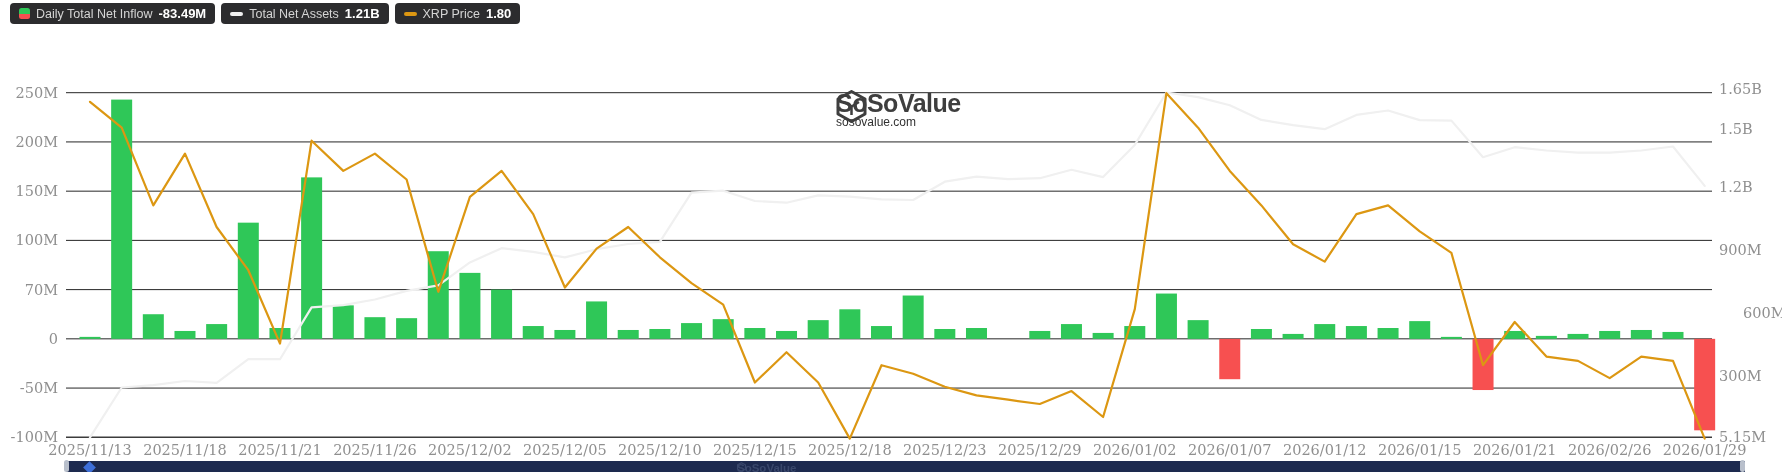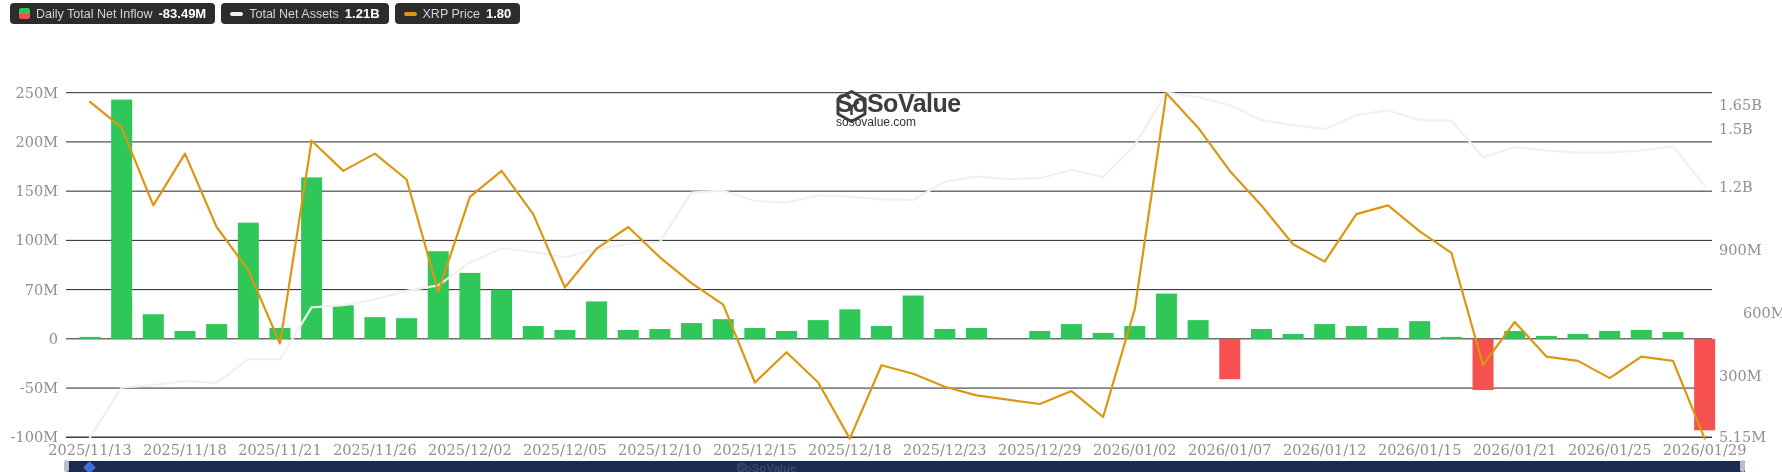--- a/index.html
+++ b/index.html
@@ -137,21 +137,21 @@
 
   <div id="labels">
       <div class="axis-label y-left" style="top: 84.7px;">250M</div>
       <div class="axis-label y-left" style="top: 133.929px;">200M</div>
       <div class="axis-label y-left" style="top: 183.157px;">150M</div>
       <div class="axis-label y-left" style="top: 232.386px;">100M</div>
       <div class="axis-label y-left" style="top: 281.614px;">70M</div>
       <div class="axis-label y-left" style="top: 330.843px;">0</div>
       <div class="axis-label y-left" style="top: 380.071px;">-50M</div>
       <div class="axis-label y-left" style="top: 429.3px;">-100M</div>
-      <div class="axis-label y-right" style="top: 97px;">1.65B</div>
+      <div class="axis-label y-right" style="top: 81px;">1.65B</div>
       <div class="axis-label y-right" style="top: 121px;">1.5B</div>
       <div class="axis-label y-right" style="top: 178.976px;">1.2B</div>
       <div class="axis-label y-right" style="top: 241.827px;">900M</div>
       <div class="axis-label y-right" style="top: 304.678px; margin-left: 24px;">600M</div>
       <div class="axis-label y-right" style="top: 367.528px;">300M</div>
       <div class="axis-label y-right" style="top: 429.3px;">5.15M</div>
       <div class="axis-label x-label" style="left: 42px; top: 442px;">2025/11/13</div>
       <div class="axis-label x-label" style="left: 136.98px; top: 442px;">2025/11/18</div>
       <div class="axis-label x-label" style="left: 231.96px; top: 442px;">2025/11/21</div>
       <div class="axis-label x-label" style="left: 326.94px; top: 442px;">2025/11/26</div>
@@ -160,21 +160,21 @@
       <div class="axis-label x-label" style="left: 611.88px; top: 442px;">2025/12/10</div>
       <div class="axis-label x-label" style="left: 706.86px; top: 442px;">2025/12/15</div>
       <div class="axis-label x-label" style="left: 801.84px; top: 442px;">2025/12/18</div>
       <div class="axis-label x-label" style="left: 896.82px; top: 442px;">2025/12/23</div>
       <div class="axis-label x-label" style="left: 991.8px; top: 442px;">2025/12/29</div>
       <div class="axis-label x-label" style="left: 1086.78px; top: 442px;">2026/01/02</div>
       <div class="axis-label x-label" style="left: 1181.76px; top: 442px;">2026/01/07</div>
       <div class="axis-label x-label" style="left: 1276.74px; top: 442px;">2026/01/12</div>
       <div class="axis-label x-label" style="left: 1371.72px; top: 442px;">2026/01/15</div>
       <div class="axis-label x-label" style="left: 1466.7px; top: 442px;">2026/01/21</div>
-      <div class="axis-label x-label" style="left: 1561.68px; top: 442px;">2026/01/25</div>
+      <div class="axis-label x-label" style="left: 1561.68px; top: 442px;">2026/02/26</div>
       <div class="axis-label x-label" style="left: 1656.66px; top: 442px;">2026/01/29</div>
     </div>
 
   <div class="navigator"></div>
   <div class="nav-pin" style="left:64px"></div>
   <div class="nav-pin" style="left:1740px"></div>
   <div class="nav-diamond"></div>
   <div class="nav-wm">
     <svg width="9" height="10" viewBox="0 0 31 33">
       <polygon points="15.5,1.5 29,9 29,24 15.5,31.5 2,24 2,9" fill="none" stroke="#39476b" stroke-width="4"></polygon>

